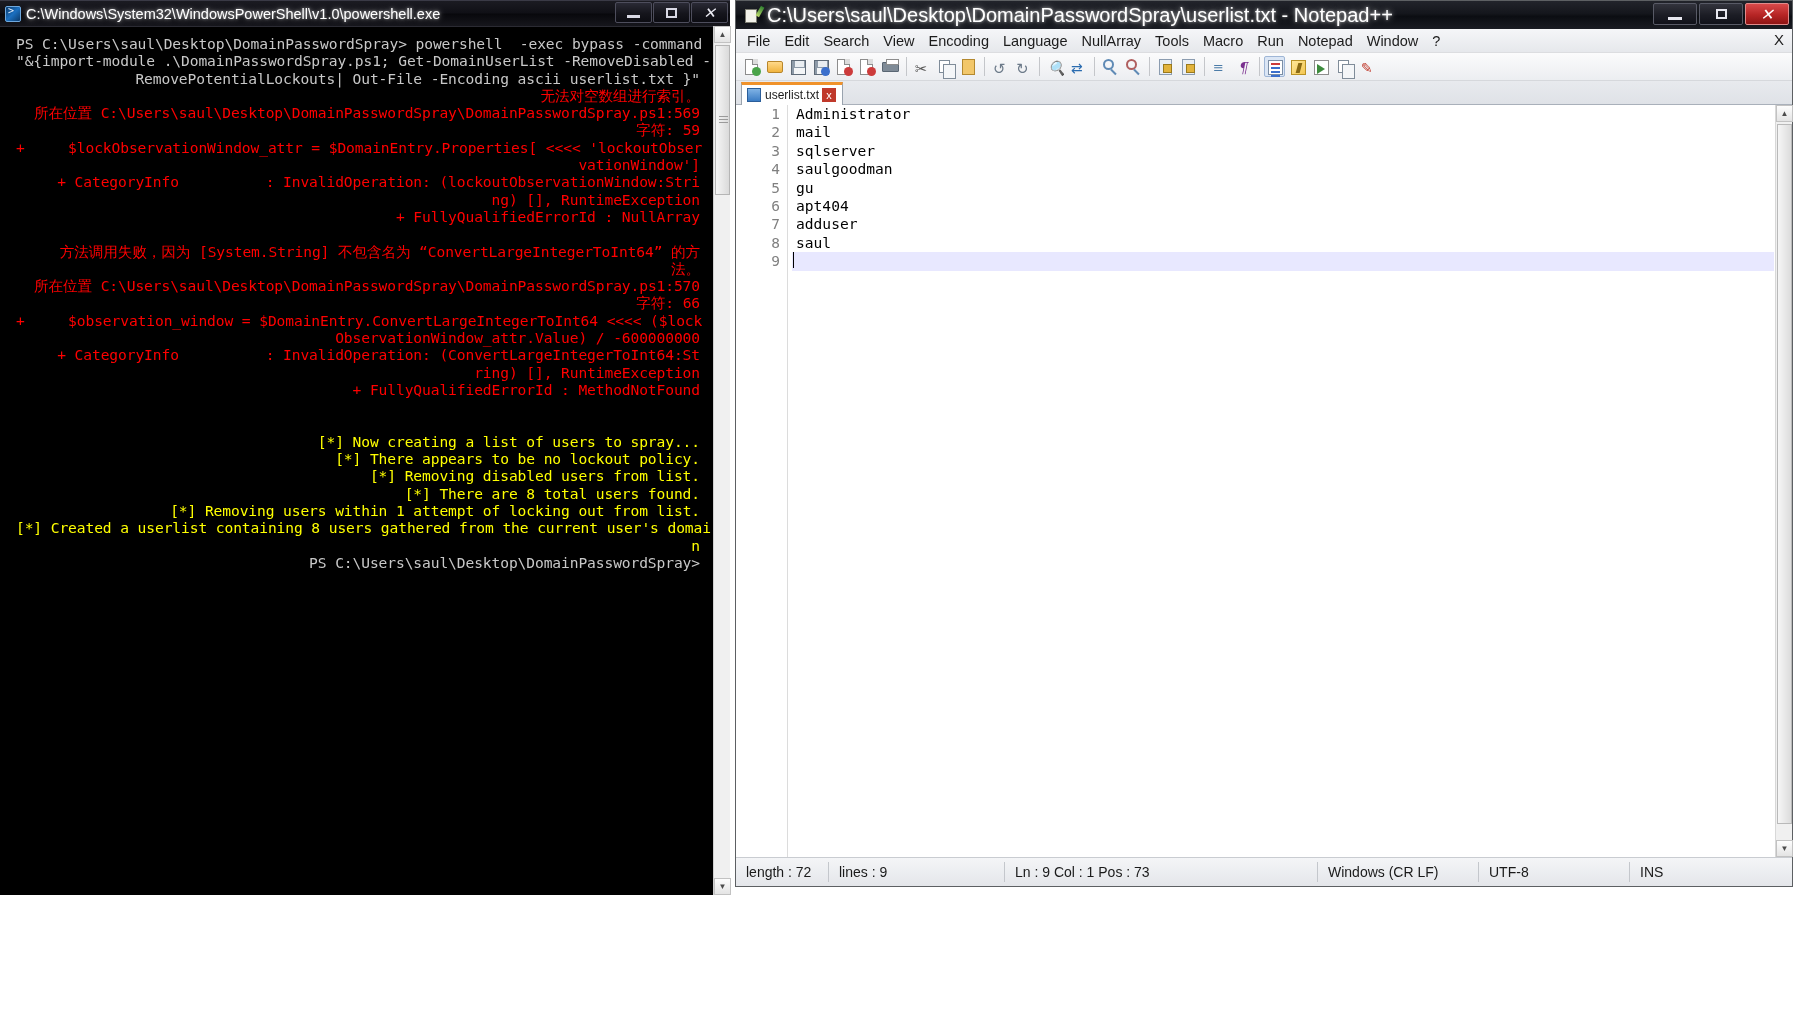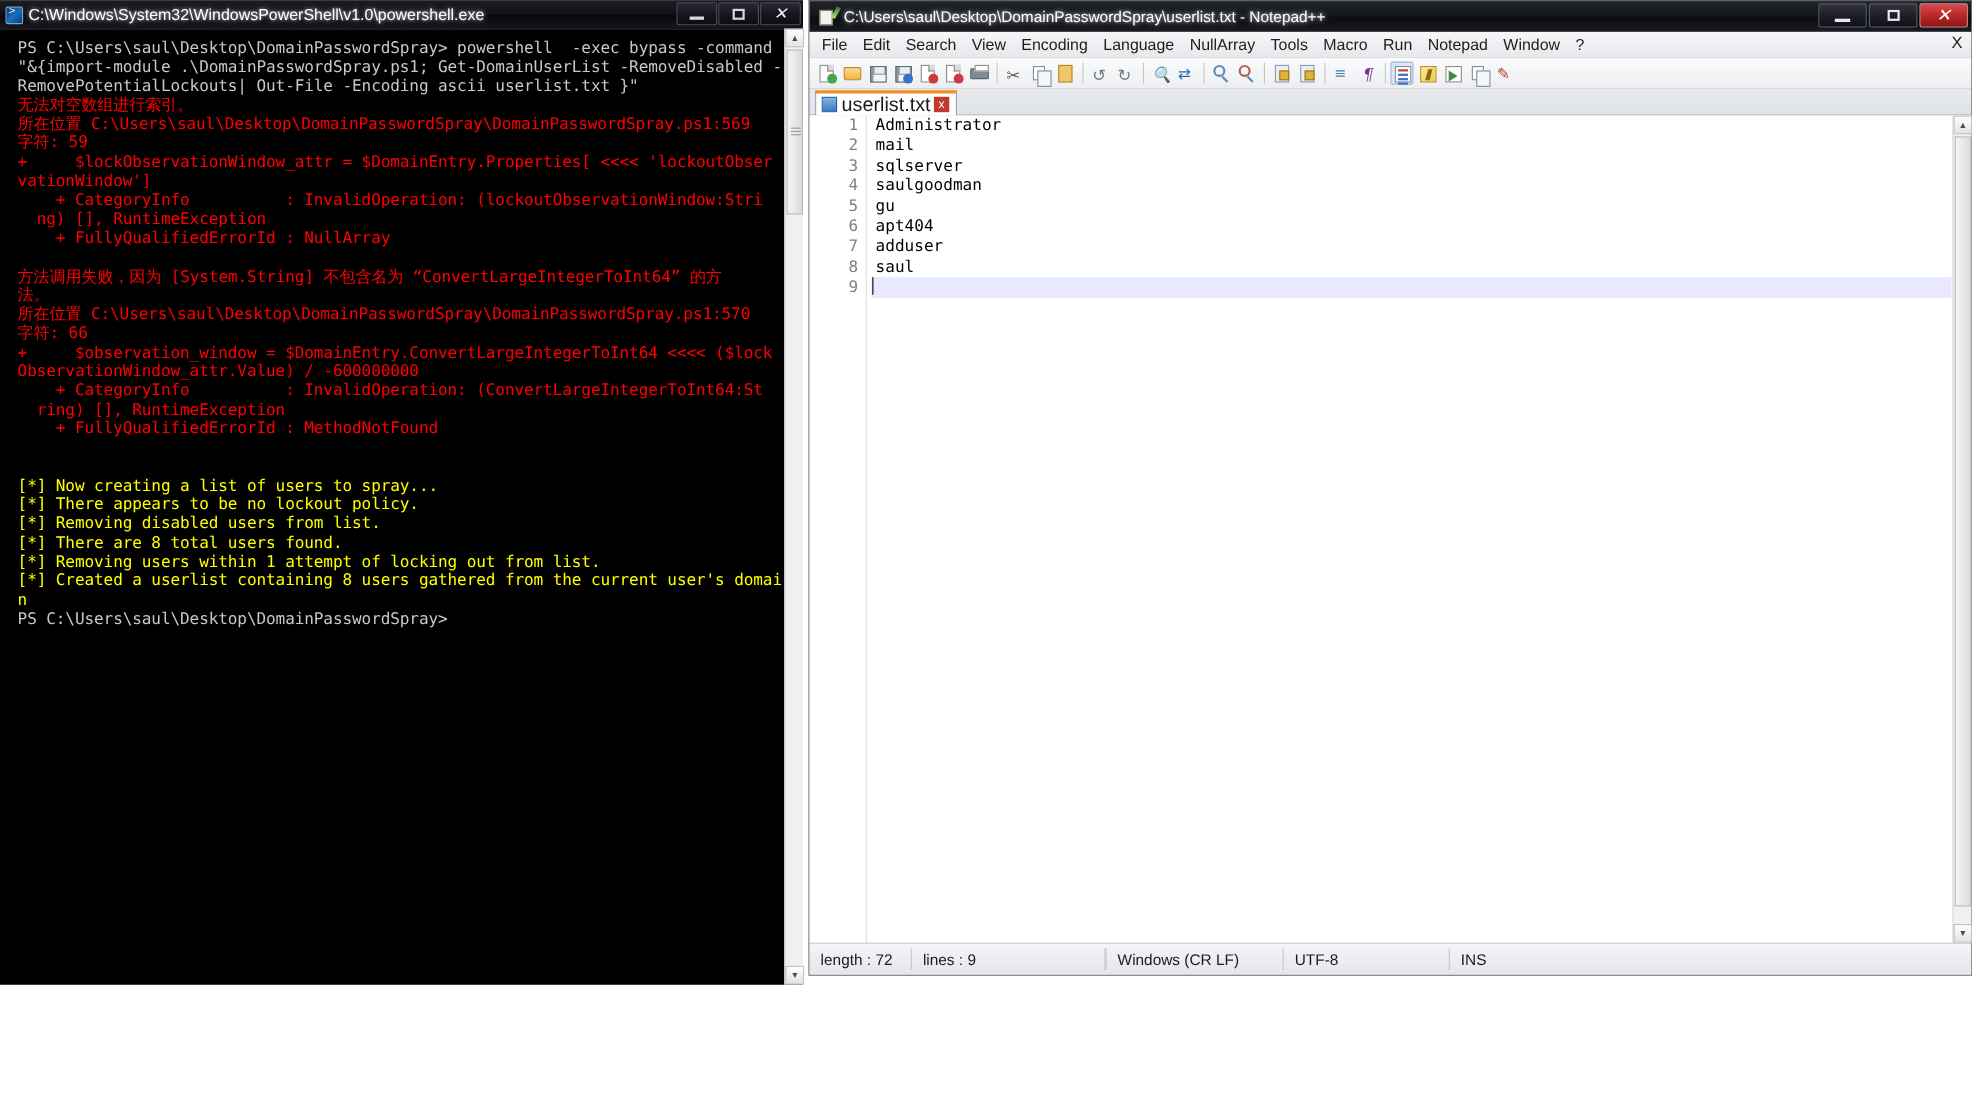--- a/index.html
+++ b/index.html
@@ -9,20 +9,21 @@
     font-family: "Liberation Sans", sans-serif;
     overflow: hidden;
   }
   #root { position: relative; width: 1793px; height: 1015px; background: #ffffff; }
 
   
   #ps-window {
     position: absolute; left: 0px; top: 0px;
     width: 730px; height: 895px;
     background: #000000;
+    text-align: right;
   }
   #ps-titlebar {
     position: absolute; left: 0; top: 0; width: 730px; height: 26px;
     background: linear-gradient(to bottom, #1b1b22 0%, #101016 48%, #08080c 52%, #16161c 100%);
     display: flex; align-items: center;
     border-top: 1px solid #3a3a46;
   }
   #ps-icon {
     width: 16px; height: 16px; margin-left: 5px; margin-right: 5px;
     background: linear-gradient(135deg,#0b3a6b 0%,#1b6fc0 50%,#0b3a6b 100%);
@@ -106,21 +107,21 @@
   }
   #npp-icon .pad {
     position: absolute; left: 1px; top: 2px; width: 12px; height: 14px;
     background: #f2f2ea; border: 1px solid #7c7c72;
   }
   #npp-icon .pen {
     position: absolute; right: -1px; top: -1px; width: 4px; height: 11px;
     background: linear-gradient(to bottom,#2f7f2f,#bcd96a); transform: rotate(30deg);
   }
   #npp-title {
-    color: #ffffff; font-size: 14px;
+    color: #ffffff; font-size: 20px;
     text-shadow: 0 0 7px rgba(255,255,255,.6), 0 0 3px rgba(255,255,255,.55);
     white-space: nowrap;
   }
   #npp-winbtns { position: absolute; right: 3px; top: 2px; display: flex; }
   .npp-btn {
     width: 44px; height: 22px; margin-left: 2px;
     background: linear-gradient(to bottom,#33343d 0%,#1c1d25 55%,#101119 100%);
     border: 1px solid #585a66; border-radius: 2px;
     display: flex; align-items: center; justify-content: center;
   }
@@ -193,21 +194,21 @@
     position: absolute; left: 5px; top: 1px; height: 23px;
     background: #ffffff; border: 1px solid #9aa3ae; border-bottom: none;
     border-top: 3px solid #f0922b;
     display: flex; align-items: center; padding: 0 6px 0 5px;
   }
   #npp-tab .tico {
     width: 14px; height: 14px; margin-right: 4px;
     background: linear-gradient(to bottom,#7fb2e5,#3b7cc4); border: 1px solid #2b5e9a; flex:0 0 auto;
   }
   #npp-tab .tico:after{content:"";position:absolute;}
-  #npp-tab .tlabel { font-size: 18px; color: #1a1a1a; font-family:"Liberation Sans",sans-serif; white-space:nowrap;}
+  #npp-tab .tlabel { font-size: 12px; color: #1a1a1a; font-family:"Liberation Sans",sans-serif; white-space:nowrap;}
   #npp-tab .tclose {
     width: 14px; height: 14px; margin-left: 3px; background: #c0392b; color: #fff;
     font-size: 11px; display:flex; align-items:center; justify-content:center;
     font-family:"Liberation Sans",sans-serif; flex:0 0 auto;
   }
 
   #npp-editor {
     position: absolute; left: 0px; top: 104px; width: 1056px; height: 752px;
     background: #ffffff; overflow: hidden;
   }
@@ -459,20 +460,21 @@
       <div class="sb-arrow" style="top:0">▲</div>
       <div id="npp-vthumb"></div>
       <div class="sb-arrow" style="bottom:0">▼</div>
     </div>
 
     <div id="npp-statusbar">
       <span class="sb-cell" style="width:92px">length : 72</span>
       <span class="sb-div"></span>
       <span class="sb-cell" style="width:175px">lines : 9</span>
       <span class="sb-div"></span>
+      <span class="sb-cell" style="width:312px">Ln : 9     Col : 1     Pos : 73</span>
       <span class="sb-div"></span>
       <span class="sb-cell" style="width:160px">Windows (CR LF)</span>
       <span class="sb-div"></span>
       <span class="sb-cell" style="width:150px">UTF-8</span>
       <span class="sb-div"></span>
       <span class="sb-cell">INS</span>
     </div>
   </div>
 </div>
 

